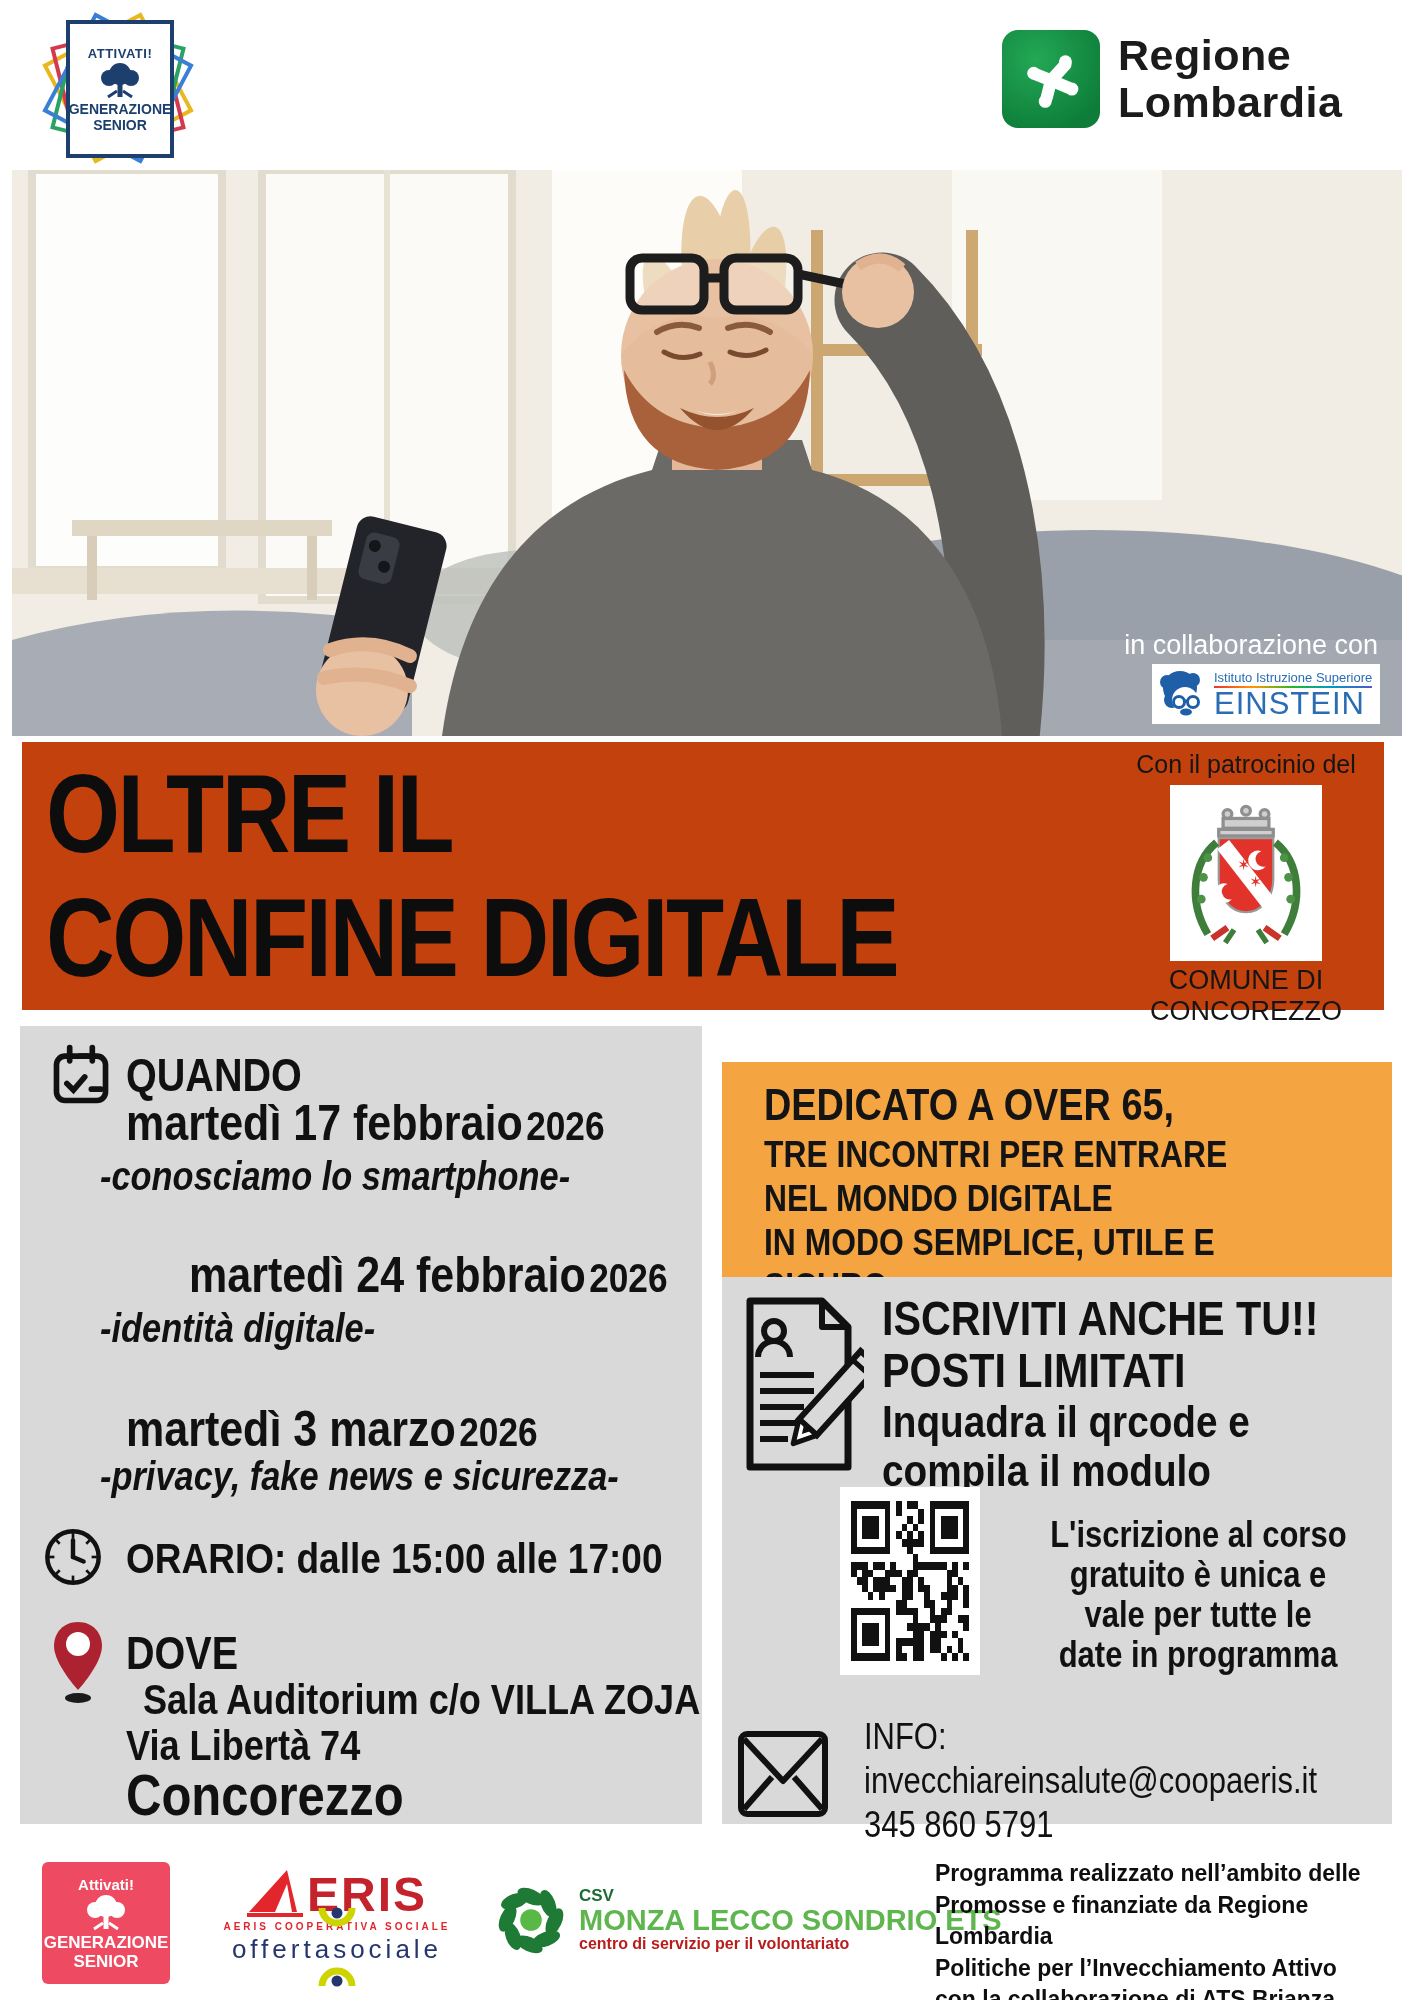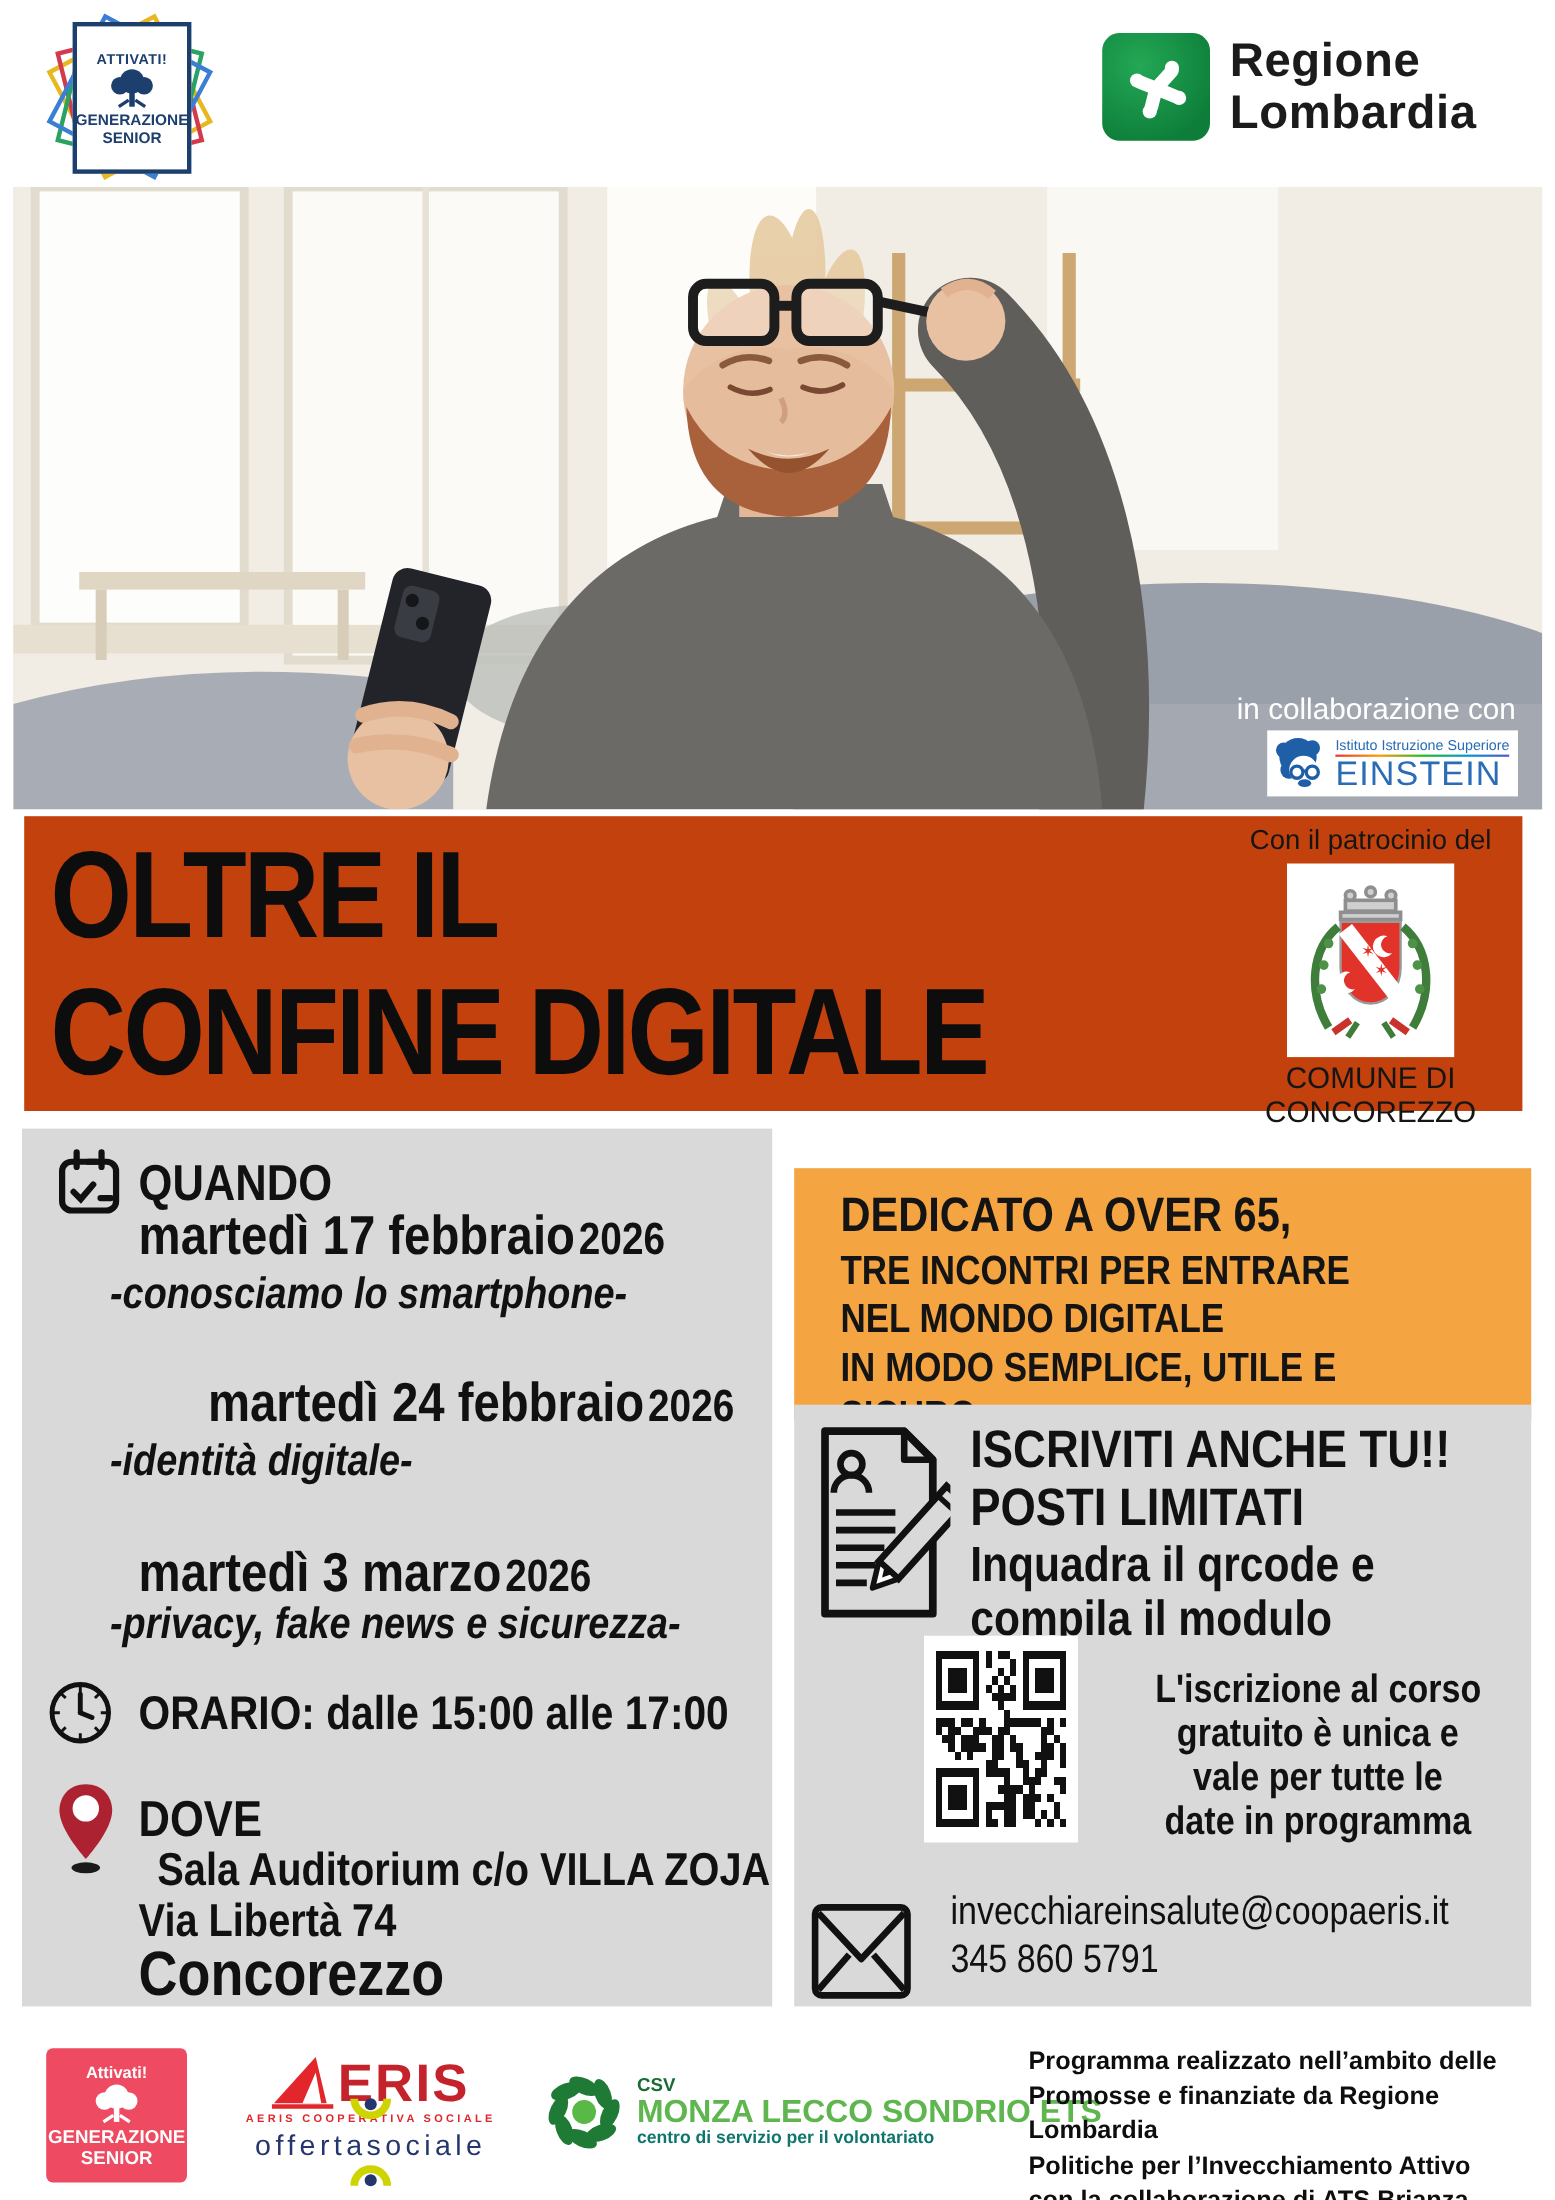--- a/index.html
+++ b/index.html
@@ -55,21 +55,21 @@
   .pink-logo .g{font-size:17px;font-weight:bold;line-height:19px;text-align:center;}
   .aeris{left:222px;top:1836px;width:230px;text-align:center;}
   .aeris-row{display:flex;align-items:flex-end;justify-content:center;gap:2px;}
   .aeris-name{font-size:48px;font-weight:bold;color:#C4232B;letter-spacing:2px;line-height:46px;margin-top:36px;}
   .aeris-sub{font-size:10px;letter-spacing:3px;color:#E0262B;font-weight:bold;margin-top:3px;}
   .offerta{left:217px;top:1906px;width:240px;text-align:center;}
   .offerta .t{font-size:26px;color:#25356e;letter-spacing:4px;line-height:30px;}
   .csv{left:495px;top:1884px;display:flex;align-items:center;gap:12px;}
   .csv .c1{font-size:17px;font-weight:bold;color:#1b6b34;line-height:18px;}
   .csv .c2{font-size:29px;font-weight:bold;color:#5fb54e;line-height:30px;white-space:nowrap;}
-  .csv .c3{font-size:16px;font-weight:bold;color:#0f766e;line-height:18px;}
+  .csv .c3{font-size:16px;font-weight:bold;color:#b91c1c;line-height:18px;}
   .credits{left:935px;top:1858px;width:470px;font-size:23px;font-weight:bold;line-height:31.5px;color:#0e0e0e;}
 </style>
 </head>
 <body>
 
 <div class="abs gs-logo">
   <div class="gs-frame" style="border-color:#e8b820;transform:rotate(-28deg);"></div>
   <div class="gs-frame" style="border-color:#d23b4e;transform:rotate(-14deg);"></div>
   <div class="gs-frame" style="border-color:#2aa263;transform:rotate(14deg);"></div>
   <div class="gs-frame" style="border-color:#3a7fd5;transform:rotate(28deg);"></div>
@@ -354,20 +354,21 @@
     <div><span class="cond-c">vale per tutte le</span></div>
     <div><span class="cond-c">date in programma</span></div>
   </div>
 
   <svg class="abs" style="left:14px;top:452px;" width="94" height="90" viewBox="0 0 94 90">
     <rect x="5" y="5" width="84" height="80" rx="6" stroke="#111" stroke-width="6" fill="none"></rect>
     <path d="M8 10 L47 52 L86 10" stroke="#111" stroke-width="6" fill="none" stroke-linejoin="round"></path>
     <path d="M8 80 L36 48 M86 80 L58 48" stroke="#111" stroke-width="6" fill="none"></path>
   </svg>
   <div class="info">
+    <div><span class="cond">INFO:</span></div>
     <div><span class="cond">invecchiareinsalute@coopaeris.it</span></div>
     <div><span class="cond">345 860 5791</span></div>
   </div>
 </div>
 
 <div class="abs pink-logo">
   <div class="a">Attivati!</div>
   <svg width="46" height="40" viewBox="0 0 44 40">
     <circle cx="22" cy="13" r="11" fill="#fff"></circle>
       <circle cx="11" cy="17" r="8" fill="#fff"></circle>

